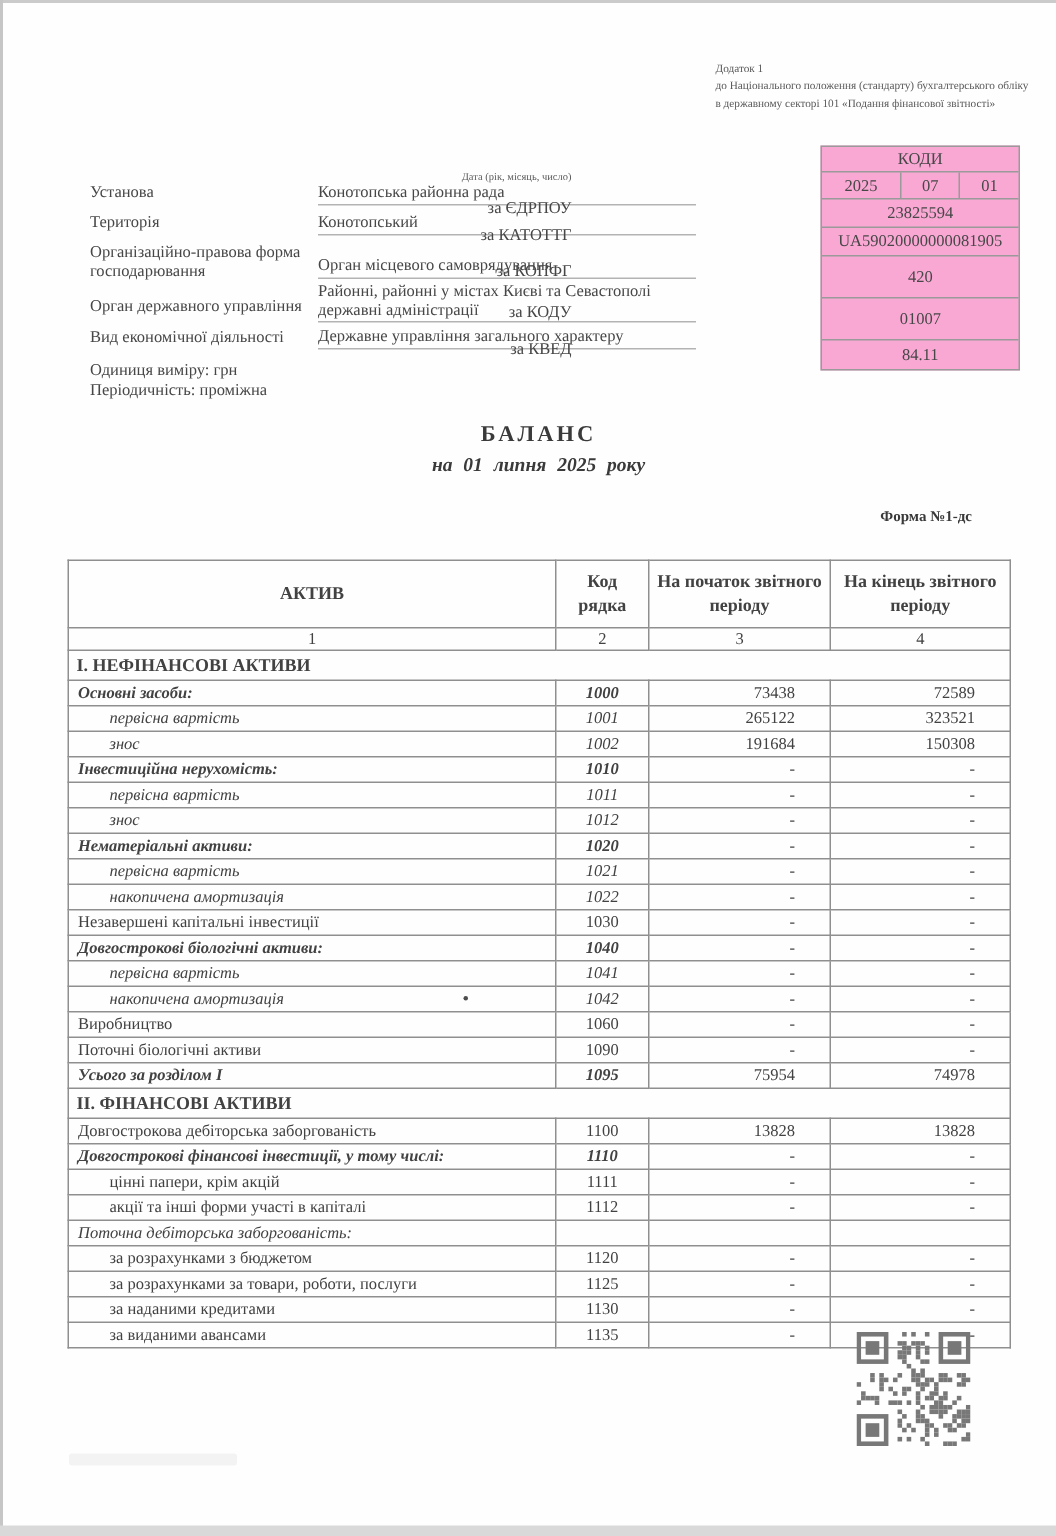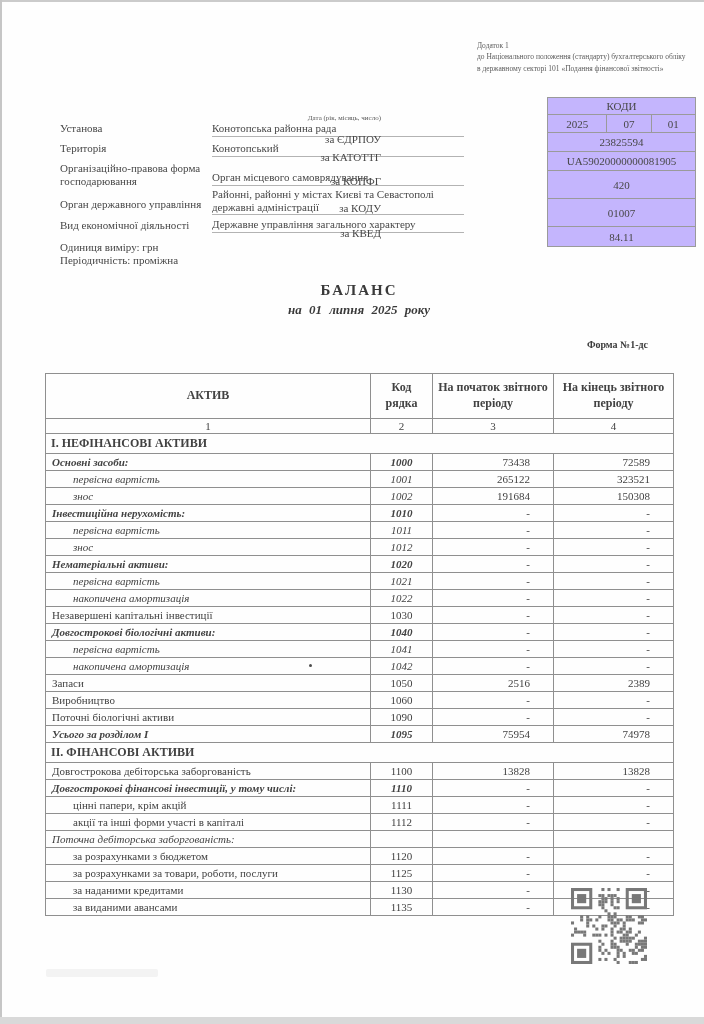--- a/index.html
+++ b/index.html
@@ -18,23 +18,23 @@
   .annotation {
     position:absolute; left:477px; top:40px; width:214px;
     font-size:7.5px; line-height:1.5; color:#5a5a5a; white-space:pre-line;
   }
 
   .fld { position:absolute; font-size:11px; line-height:1.15; color:#474747; }
   .fld-value { width:252px; border-bottom:1px solid #b3b3b3; padding-bottom:1px; }
 
   
   .codes {
-    position:absolute; left:547px; top:97px; width:149px;
+    position:absolute; left:547px; top:97px; width:133px;
     border:1px solid #9a9a9a; font-size:11px; color:#474747; text-align:center;
-    box-sizing:border-box; background:#c4b5fd;
+    box-sizing:border-box; background:#f9a8d4;
   }
   .codes .r { display:flex; align-items:center; justify-content:center; border-top:1px solid #9a9a9a; }
   .codes .r:first-child { border-top:none; }
   .h16{height:16px;} .h17{height:17px;} .h18{height:18px;} .h27{height:27px;} .h19{height:19px;}
   .codes .dcell { flex:1; align-self:stretch; display:flex; align-items:center; justify-content:center; }
   .codes .dcell + .dcell { border-left:1px solid #9a9a9a; }
   .codes .dcell.wide { flex:1.35; }
   .code-label { position:absolute; font-size:11px; color:#474747; right:163px; white-space:nowrap; }
   .code-label.small { font-size:7px; color:#5a5a5a; }
   .labels-rail { position:absolute; left:340px; top:0; width:204px; height:260px; }
@@ -226,26 +226,20 @@
           <td class="c1">первісна вартість</td>
           <td class="c2">1041</td>
           <td class="c3">-</td>
           <td class="c4">-</td>
         </tr>
         <tr class="sub">
           <td class="c1">накопичена амортизація</td>
           <td class="c2">1042</td>
           <td class="c3">-</td>
           <td class="c4">-</td>
-        </tr>
-        <tr class="plain">
-          <td class="c1">Запаси</td>
-          <td class="c2">1050</td>
-          <td class="c3">2516</td>
-          <td class="c4">2389</td>
         </tr>
         <tr class="plain">
           <td class="c1">Виробництво</td>
           <td class="c2">1060</td>
           <td class="c3">-</td>
           <td class="c4">-</td>
         </tr>
         <tr class="plain">
           <td class="c1">Поточні біологічні активи</td>
           <td class="c2">1090</td>

